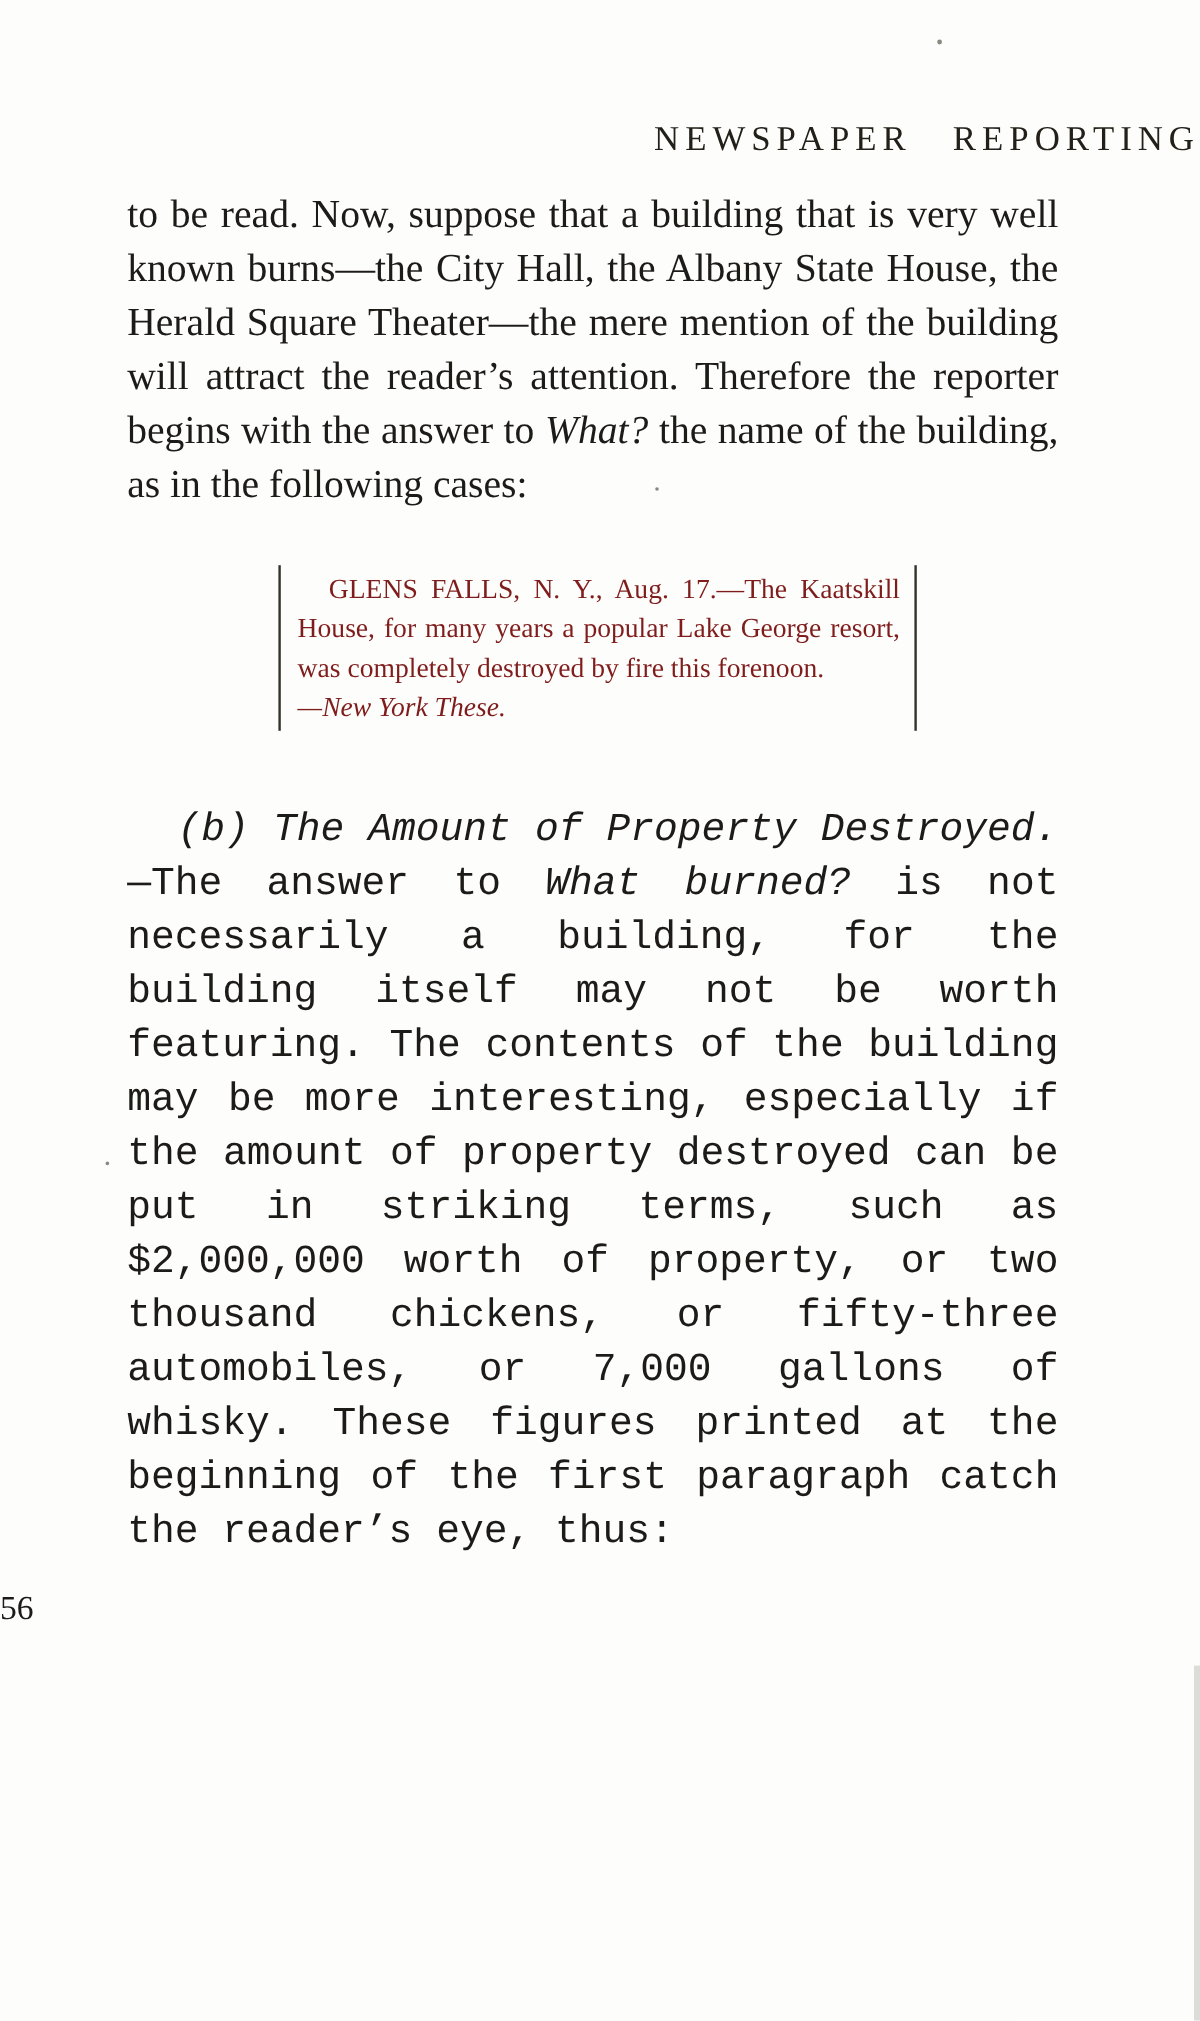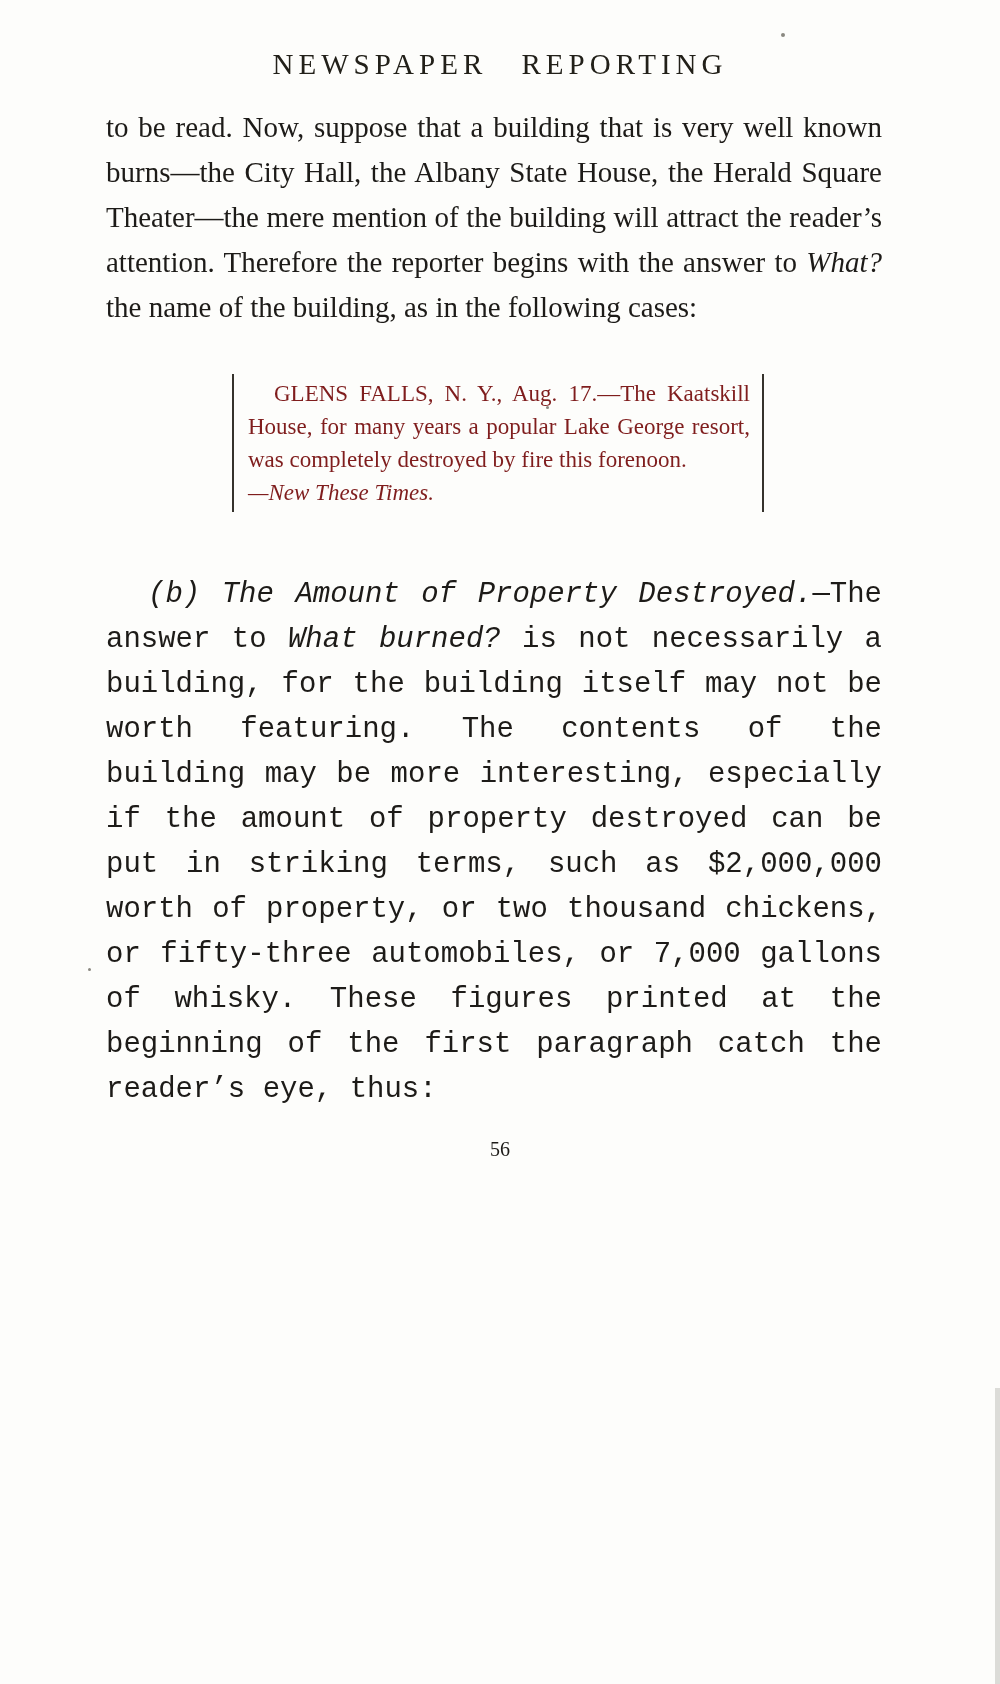--- a/index.html
+++ b/index.html
@@ -12,33 +12,33 @@
     width: 1000px;
     height: 1684px;
     margin: 0 auto;
     background: #fdfdfb;
     color: #1b1917;
     font-family: "Liberation Serif", "DejaVu Serif", serif;
     overflow: hidden;
   }
   .page-header {
     margin: 0;
-    padding-top: 48px;
-    text-align: center;
+    padding-top: 100px;
+    text-align: right;
     font-size: 29px;
     font-weight: normal;
     letter-spacing: 5px;
     word-spacing: 22px;
     color: #222019;
   }
   .body-text {
     width: 776px;
     margin: 0 auto;
     margin-left: 106px;
-    font-size: 29px;
+    font-size: 33px;
     line-height: 45px;
     text-align: justify;
     color: #1d1b18;
   }
   .para-1 {
     margin-top: 24px;
   }
   .para-2 {
     margin-top: 60px;
     text-indent: 42px;
@@ -62,22 +62,22 @@
     margin: 0;
     text-indent: 26px;
   }
   .excerpt .attribution-line {
     text-indent: 0;
     text-align: left;
   }
   .italic { font-style: italic; }
   .page-number {
     margin-top: 26px;
-    text-align: center;
-    font-size: 20px;
+    text-align: left;
+    font-size: 28px;
     color: #1d1b18;
   }
   .scan-speck {
     position: absolute;
     background: #8a8880;
     border-radius: 50%;
   }
   .speck-1 { left: 781px; top: 33px;  width: 4px; height: 4px; }
   .speck-2 { left: 546px; top: 406px; width: 3px; height: 3px; }
   .speck-3 { left: 88px;  top: 968px; width: 3px; height: 3px; }
@@ -99,21 +99,21 @@
   <span class="scan-speck speck-2"></span>
   <span class="scan-speck speck-3"></span>
   <span class="scan-edge"></span>
 
   <h1 class="page-header">NEWSPAPER REPORTING</h1>
 
   <p class="body-text para-1"><span>to be read. Now, suppose that a building that is very well known burns—the City Hall, the Albany State House, the Herald Square Theater—the mere mention of the building will attract the reader’s attention. Therefore the reporter begins with the answer to </span><span class="italic">What?</span><span> the name of the building, as in the following cases:</span></p>
 
   <div class="excerpt excerpt-1">
     <p><span>GLENS FALLS, N. Y., Aug. 17.—The Kaatskill House, for many years a popular Lake George resort, was completely destroyed by fire this forenoon.</span></p>
-    <p class="attribution-line"><span class="italic">—New These Times.</span></p>
+    <p class="attribution-line"><span class="italic">—New York These.</span></p>
   </div>
 
 
   <p class="body-text para-2"><span class="italic">(b) The Amount of Property Destroyed.</span><span>—The answer to </span><span class="italic">What burned?</span><span> is not necessarily a building, for the building itself may not be worth featuring. The contents of the building may be more interesting, especially if the amount of property destroyed can be put in striking terms, such as $2,000,000 worth of property, or two thousand chickens, or fifty-three automobiles, or 7,000 gallons of whisky. These figures printed at the beginning of the first paragraph catch the reader’s eye, thus:</span></p>
 
   <div class="page-number">56</div>
 
 </div>
 
 </body></html>

